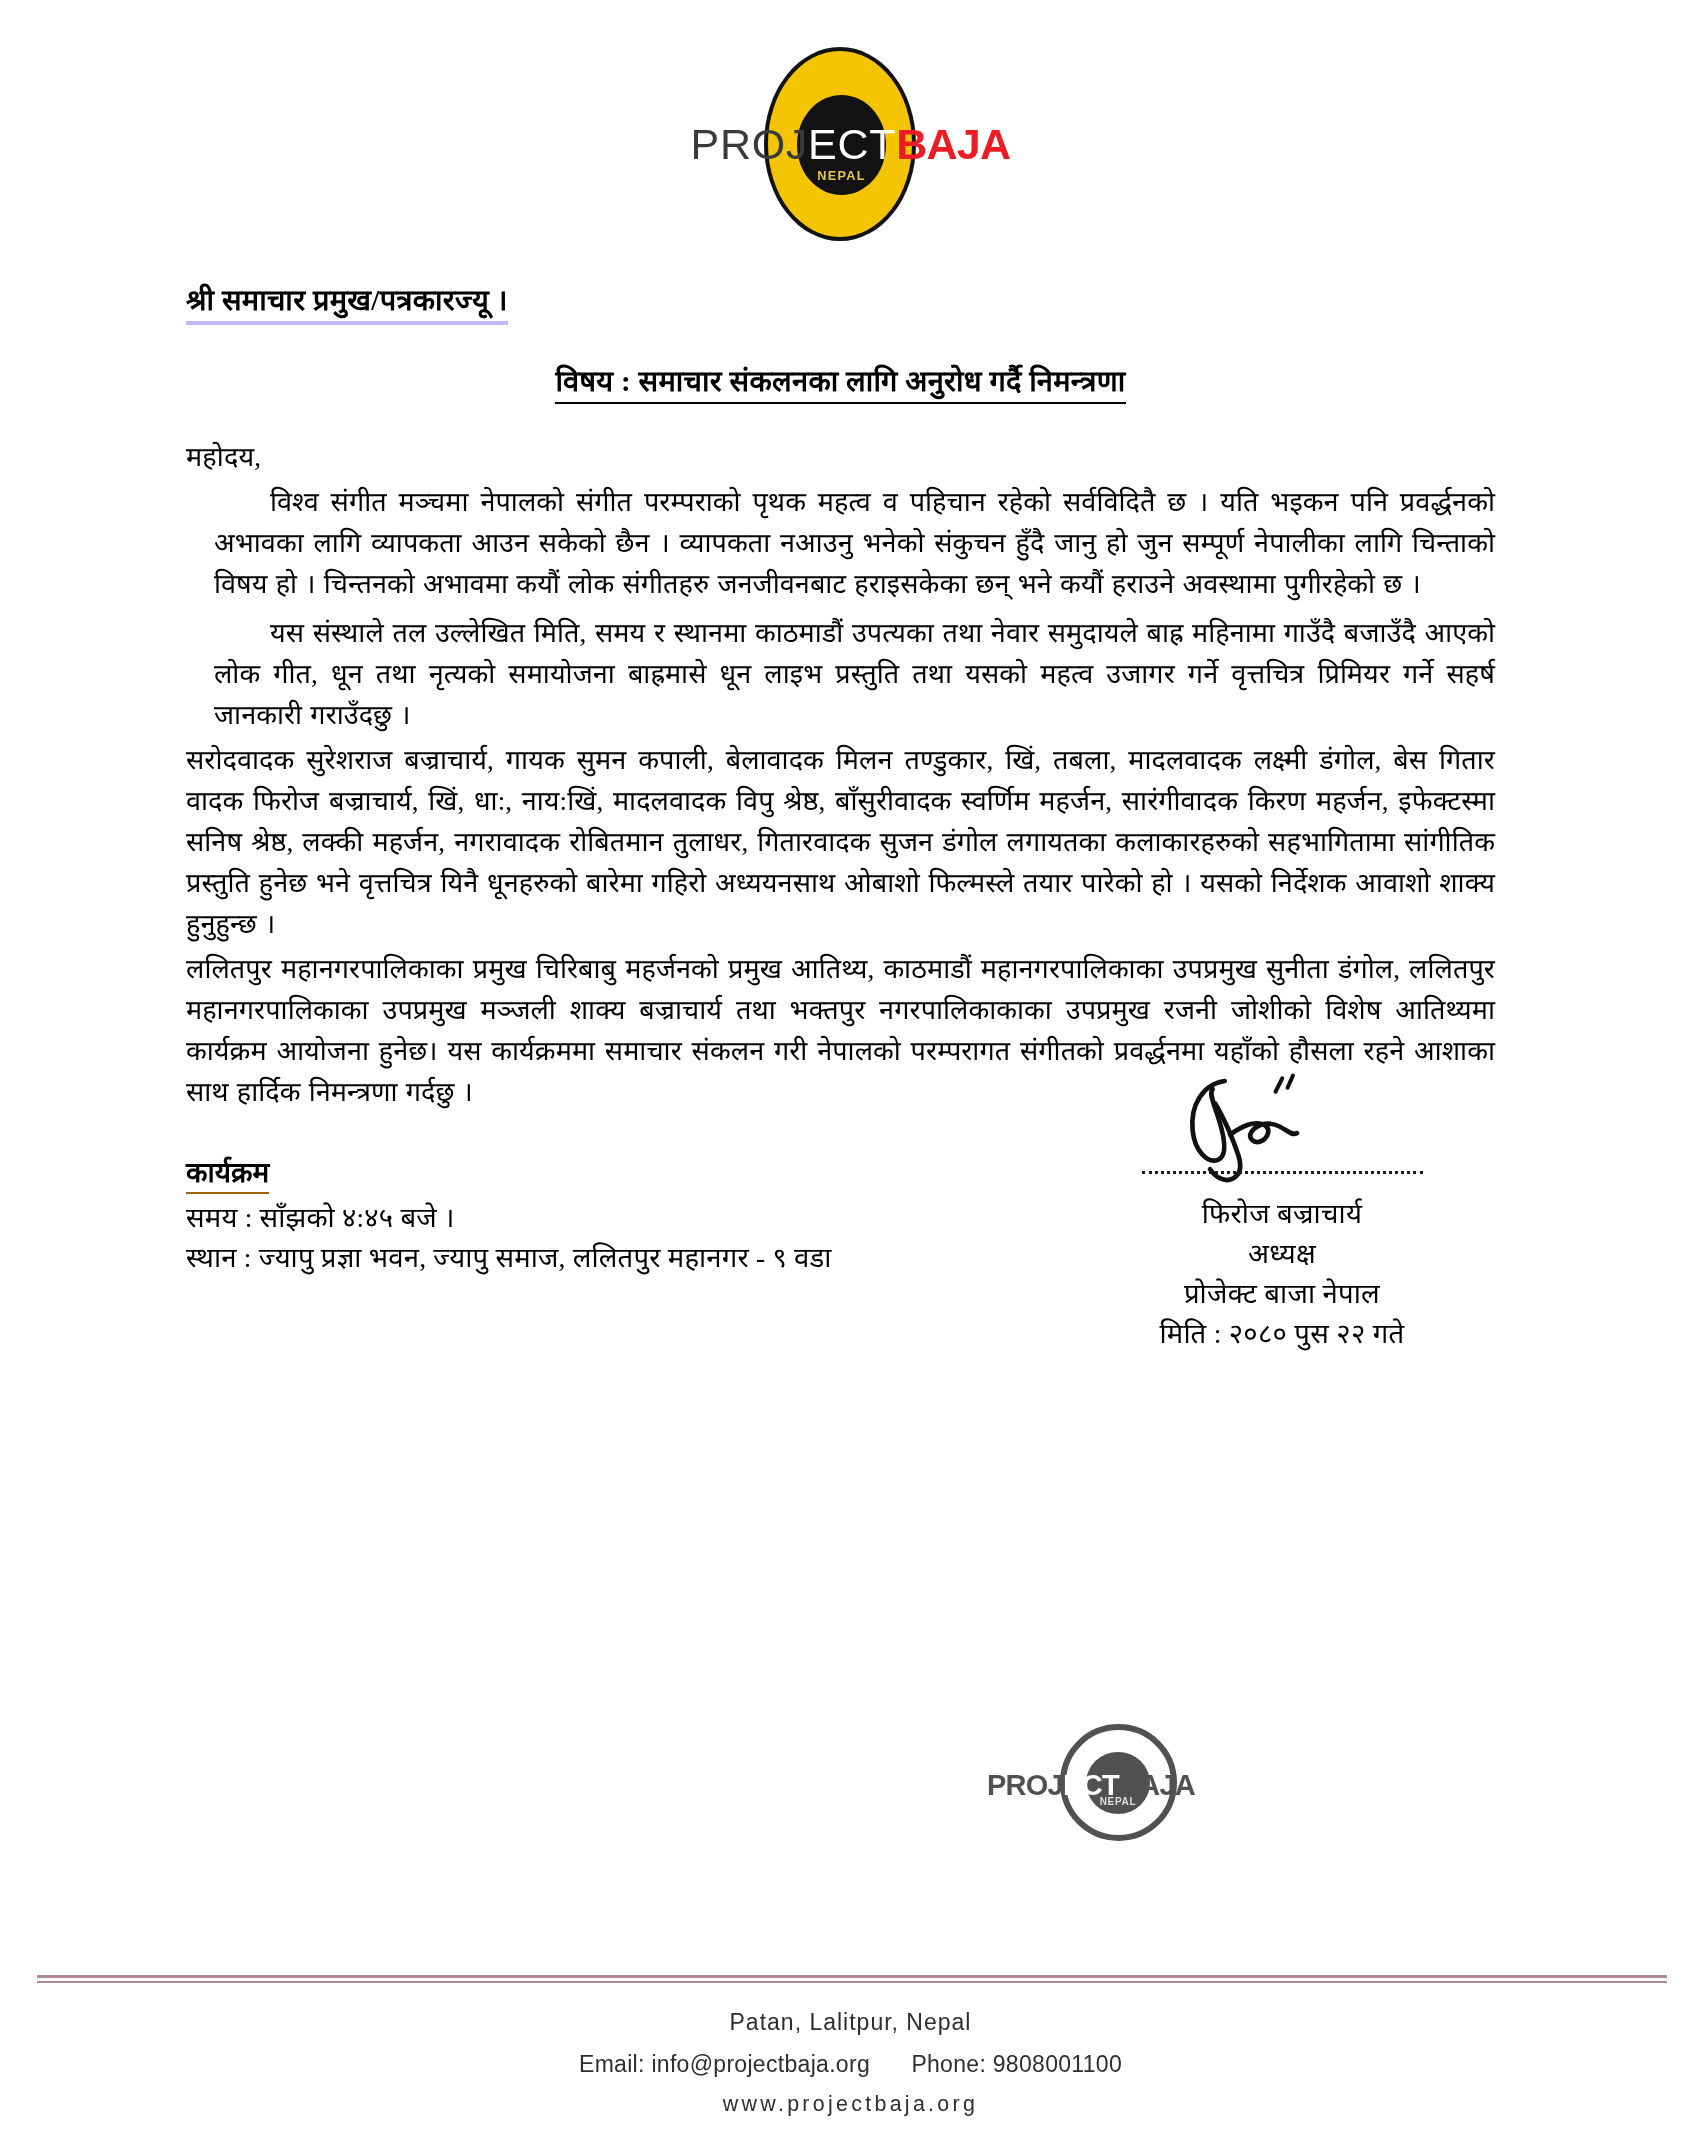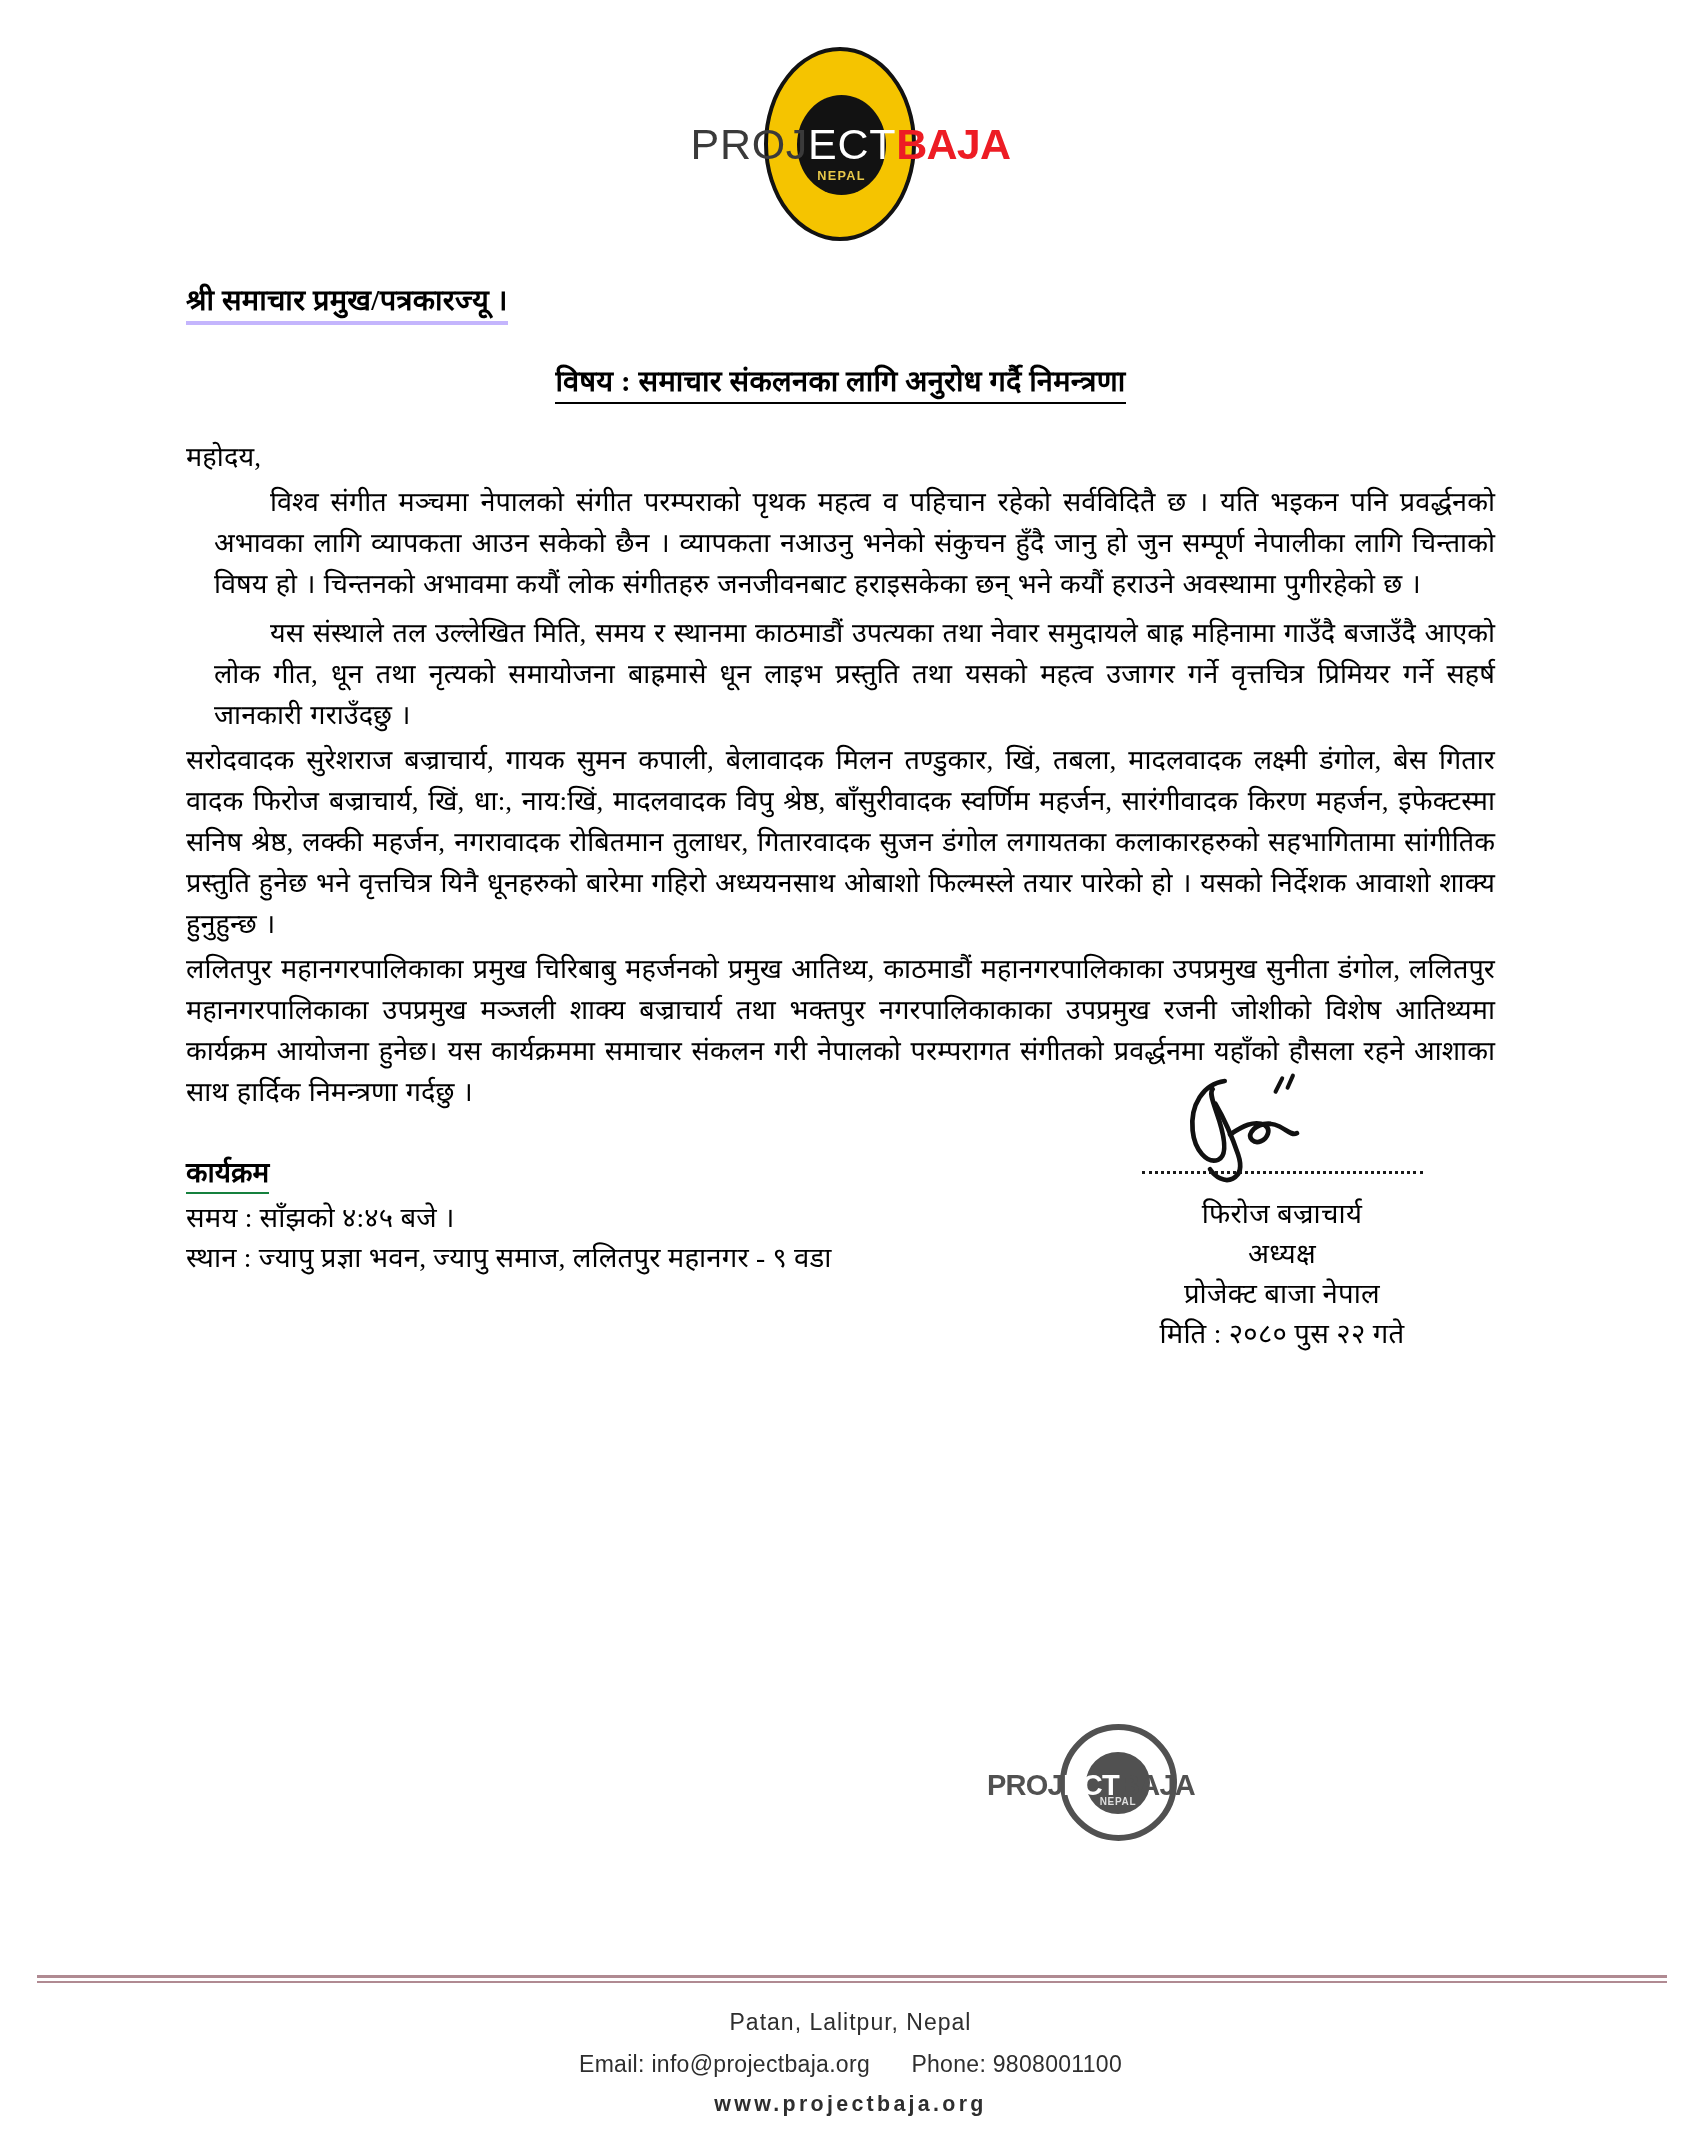--- a/index.html
+++ b/index.html
@@ -137,21 +137,21 @@
 
   
   .program {
     margin-top: 39px;
     position: relative;
   }
   .program-title {
     font-size: 28px;
     font-weight: 700;
     display: inline-block;
-    border-bottom: 2px solid #15803d;
+    border-bottom: 2px solid #a16207;
     padding-bottom: 2px;
     margin-bottom: 4px;
   }
   .program-line {
     font-size: 27.5px;
     line-height: 1.45;
     letter-spacing: 0.2px;
   }
 
   
@@ -276,21 +276,20 @@
   }
   .footer-line2 {
     font-size: 23px;
     letter-spacing: 0.3px;
     margin-bottom: 14.7px;
   }
   .footer-gap { display: inline-block; width: 28px; }
   .footer-line3 {
     font-size: 21.4px;
     letter-spacing: 3.3px;
-    font-weight: bold;
   }
 </style>
 </head>
 <body>
 
 <div class="letterhead">
   <div class="logo-wrap">
     <div class="logo-oval-outer"></div>
     <div class="logo-oval-inner"></div>
     <div class="logo-wordmark">

